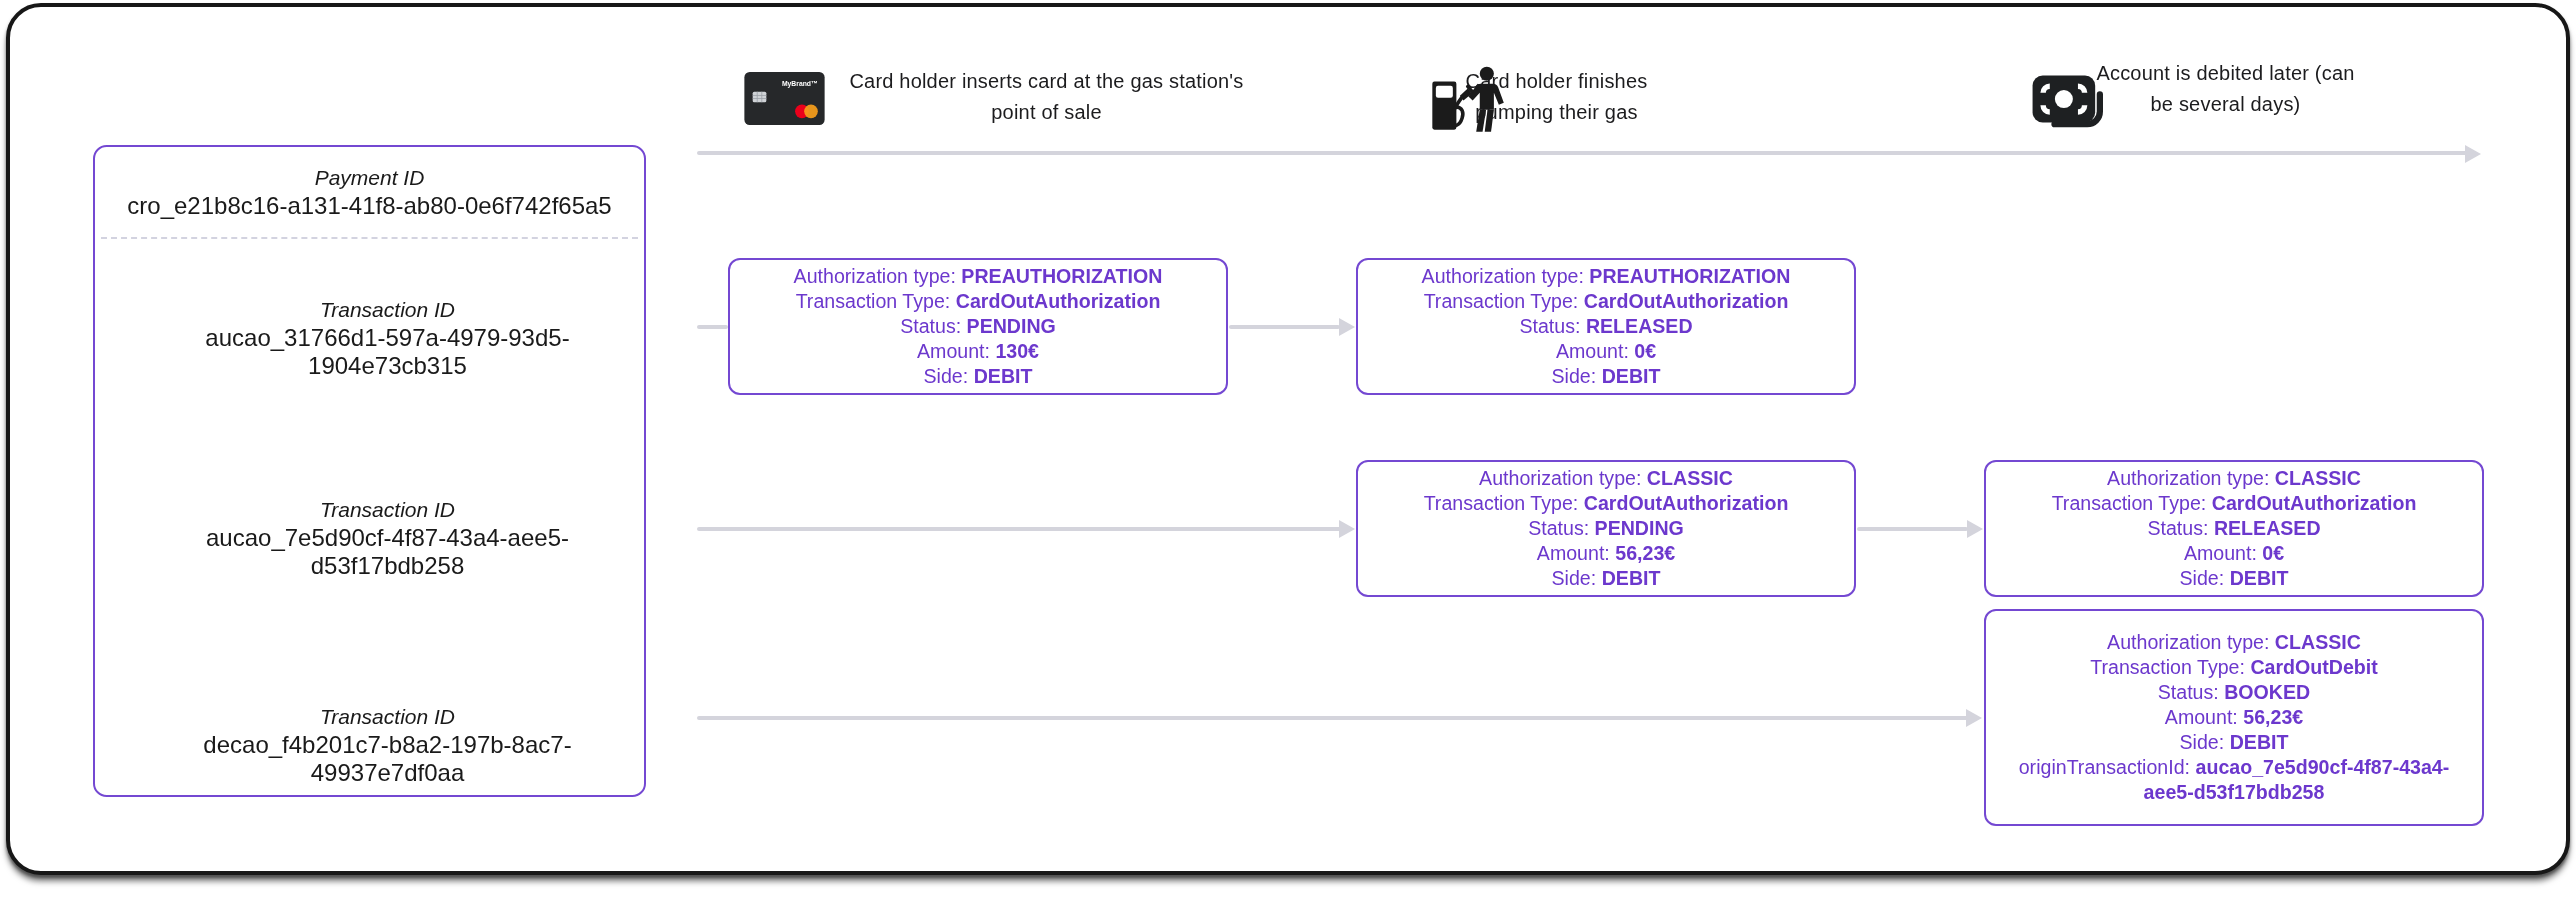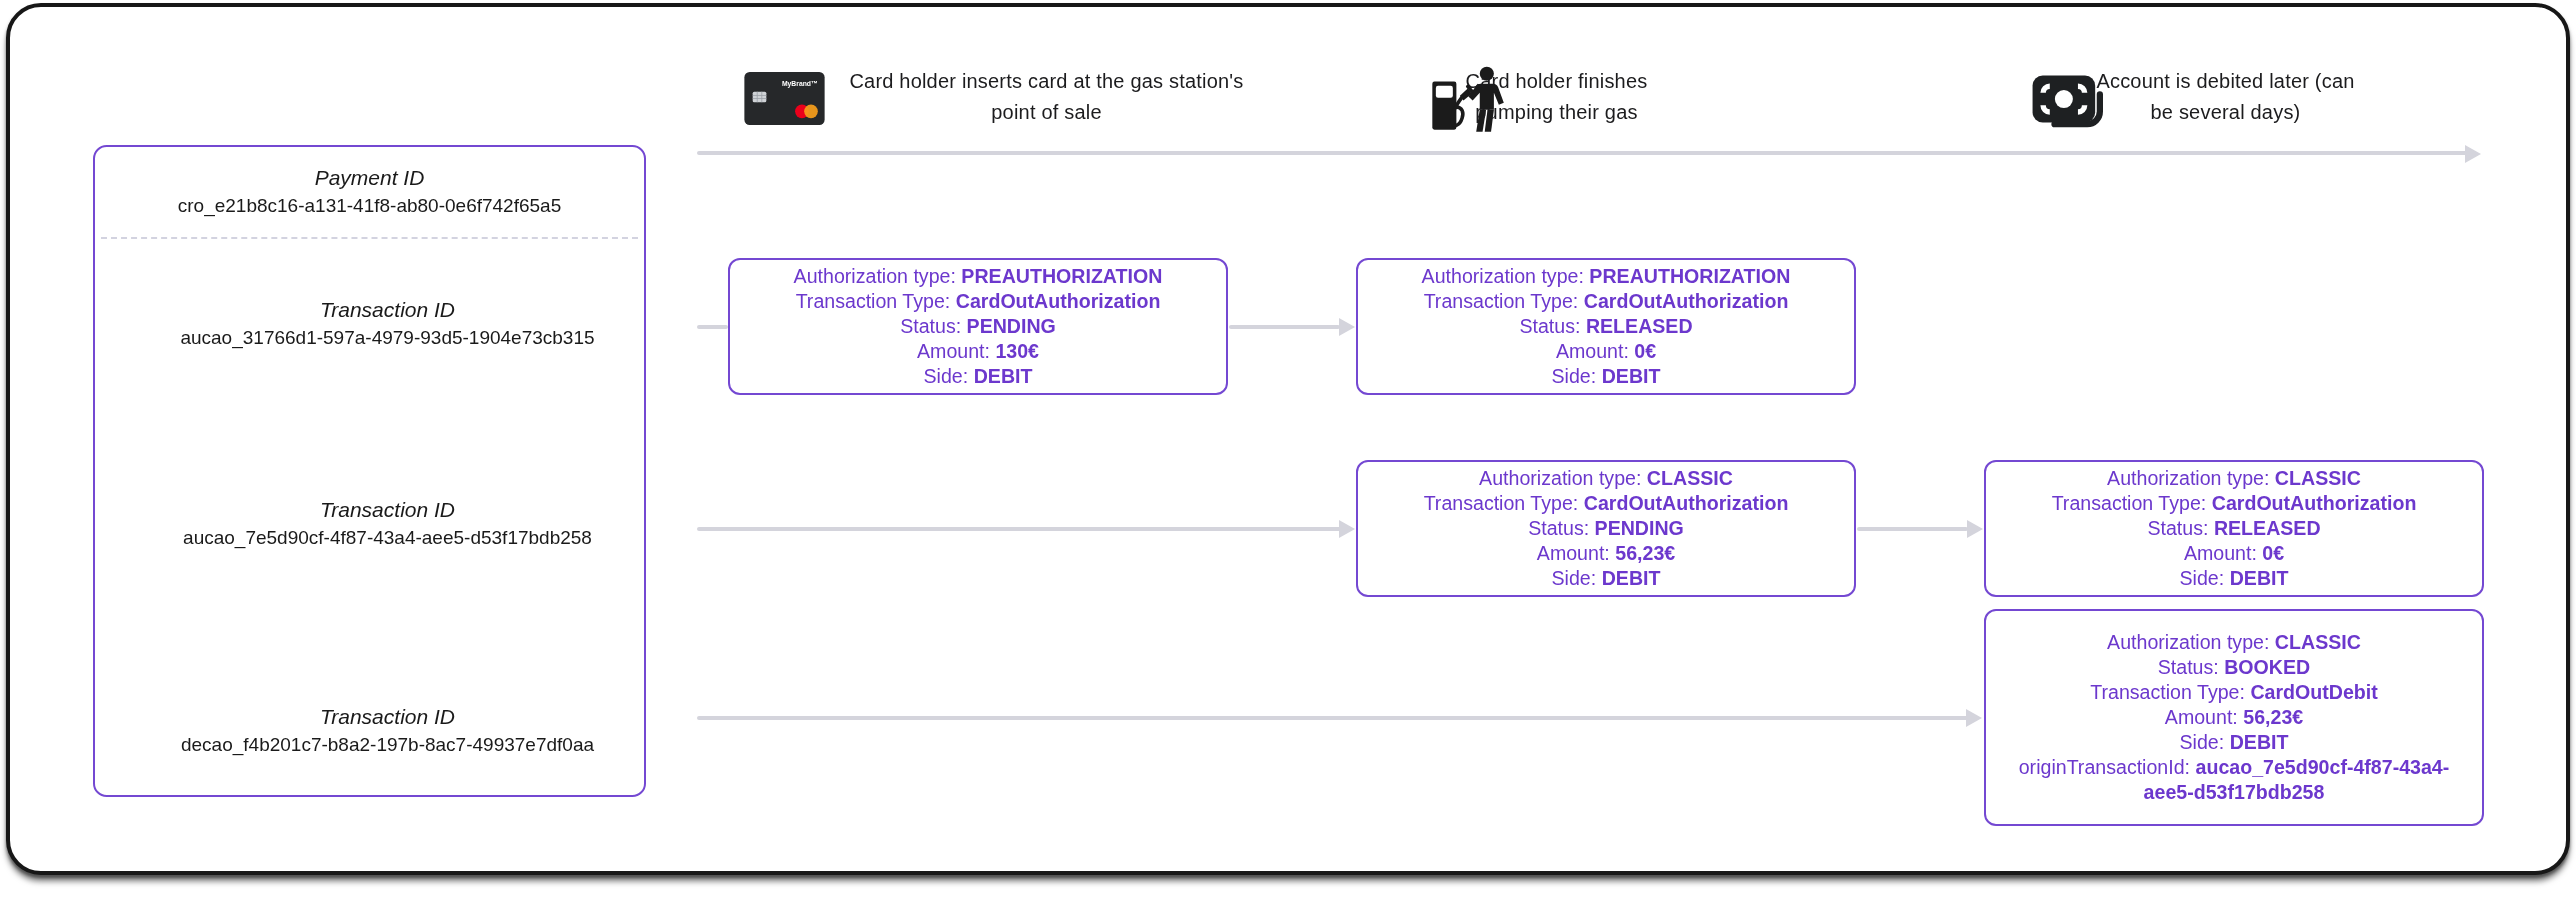--- a/index.html
+++ b/index.html
@@ -10,21 +10,21 @@
   
   .frame { position: absolute; left: 6px; top: 3px; width: 2564px; height: 872px;
            border: 4.5px solid #171717; border-radius: 35px; background: #ffffff;
            box-shadow: 0 7.5px 6px -1.5px rgba(0,0,0,.55), 0 2.3px 3px rgba(0,0,0,.35); }
 
   
   .caption { position: absolute; font-size: 20px; line-height: 31px; color: #1c1c1e;
              text-align: center; font-weight: 500; letter-spacing: 0.2px; }
   #cap1 { left: 847px; top: 66px; width: 399px; }
   #cap2 { left: 1436px; top: 66px; width: 241px; }
-  #cap3 { left: 2086px; top: 66px; width: 279px; }
+  #cap3 { left: 2086px; top: 58px; width: 279px; }
   .step-icon { position: absolute; }
   #icon-card  { left: 744px;  top: 72px;  width: 81px; height: 53px; }
   #icon-pump  { left: 1421px; top: 63px;  width: 92px; height: 71px; }
   #icon-money { left: 2031px; top: 74px;  width: 72px;  height: 58px; }
 
   
   .line { position: absolute; height: 3.8px; background: #d4d4dc; border-radius: 2.3px; }
   .arrowhead { position: absolute; width: 0; height: 0;
                border-top: 9px solid transparent; border-bottom: 9px solid transparent;
                border-left: 16.6px solid #d4d4dc; }
@@ -37,21 +37,21 @@
   #c3-head { left: 1339px; top: 520px; }
   #c4 { left: 1857px; top: 527px; width: 111px; }
   #c4-head { left: 1967px; top: 520px; }
   #c5 { left: 697px;  top: 716px; width: 1271px; }
   #c5-head { left: 1966px; top: 709px; }
 
   
   .panel { position: absolute; left: 93px; top: 145px; width: 553px; height: 652px;
            border: 2.3px solid #7448d2; border-radius: 13.6px; background: #fff; color: #1a1a1a; }
   .panel-label { font-style: italic; font-size: 21px; line-height: 29px; text-align: center; }
-  .panel-id { font-size: 19px; line-height: 28px; text-align: center;
+  .panel-id { font-size: 24px; line-height: 28px; text-align: center;
               overflow-wrap: anywhere; max-width: 467px; margin: 0 auto; }
   .pay { padding-top: 16px; }
   .pay .panel-id { max-width: 527px; }
   .divider { position: absolute; left: 6px; right: 6px; top: 90px;
              border-top: 2.3px dashed #d3d3e0; }
   .txns { position: absolute; left: 0; right: 0; top: 0; bottom: 0; margin-left: 36px; }
   .txns > div { position: absolute; left: 0; right: 0; }
   .txns > div:nth-of-type(1) { top: 148px; }
   .txns > div:nth-of-type(2) { top: 348px; }
   .txns > div:nth-of-type(3) { top: 555px; }
@@ -177,20 +177,20 @@
 
   <div class="box-row"><span class="lbl">Authorization type:</span> <span class="val">CLASSIC</span></div>
       <div class="box-row"><span class="lbl">Transaction Type:</span> <span class="val">CardOutAuthorization</span></div>
       <div class="box-row"><span class="lbl">Status:</span> <span class="val">RELEASED</span></div>
       <div class="box-row"><span class="lbl">Amount:</span> <span class="val">0€</span></div>
       <div class="box-row"><span class="lbl">Side:</span> <span class="val">DEBIT</span></div>
     </div>
   <div id="box5" class="box">
 
   <div class="box-row"><span class="lbl">Authorization type:</span> <span class="val">CLASSIC</span></div>
+      <div class="box-row"><span class="lbl">Transaction Type:</span> <span class="val">CardOutDebit</span></div>
       <div class="box-row"><span class="lbl">Status:</span> <span class="val">BOOKED</span></div>
-      <div class="box-row"><span class="lbl">Transaction Type:</span> <span class="val">CardOutDebit</span></div>
       <div class="box-row"><span class="lbl">Amount:</span> <span class="val">56,23€</span></div>
       <div class="box-row"><span class="lbl">Side:</span> <span class="val">DEBIT</span></div>
       <div class="box-row"><span class="lbl">originTransactionId:</span> <span class="val">aucao_7e5d90cf-4f87-43a4-aee5-d53f17bdb258</span></div>
     </div>
 </div>
 
 
 </body></html>

